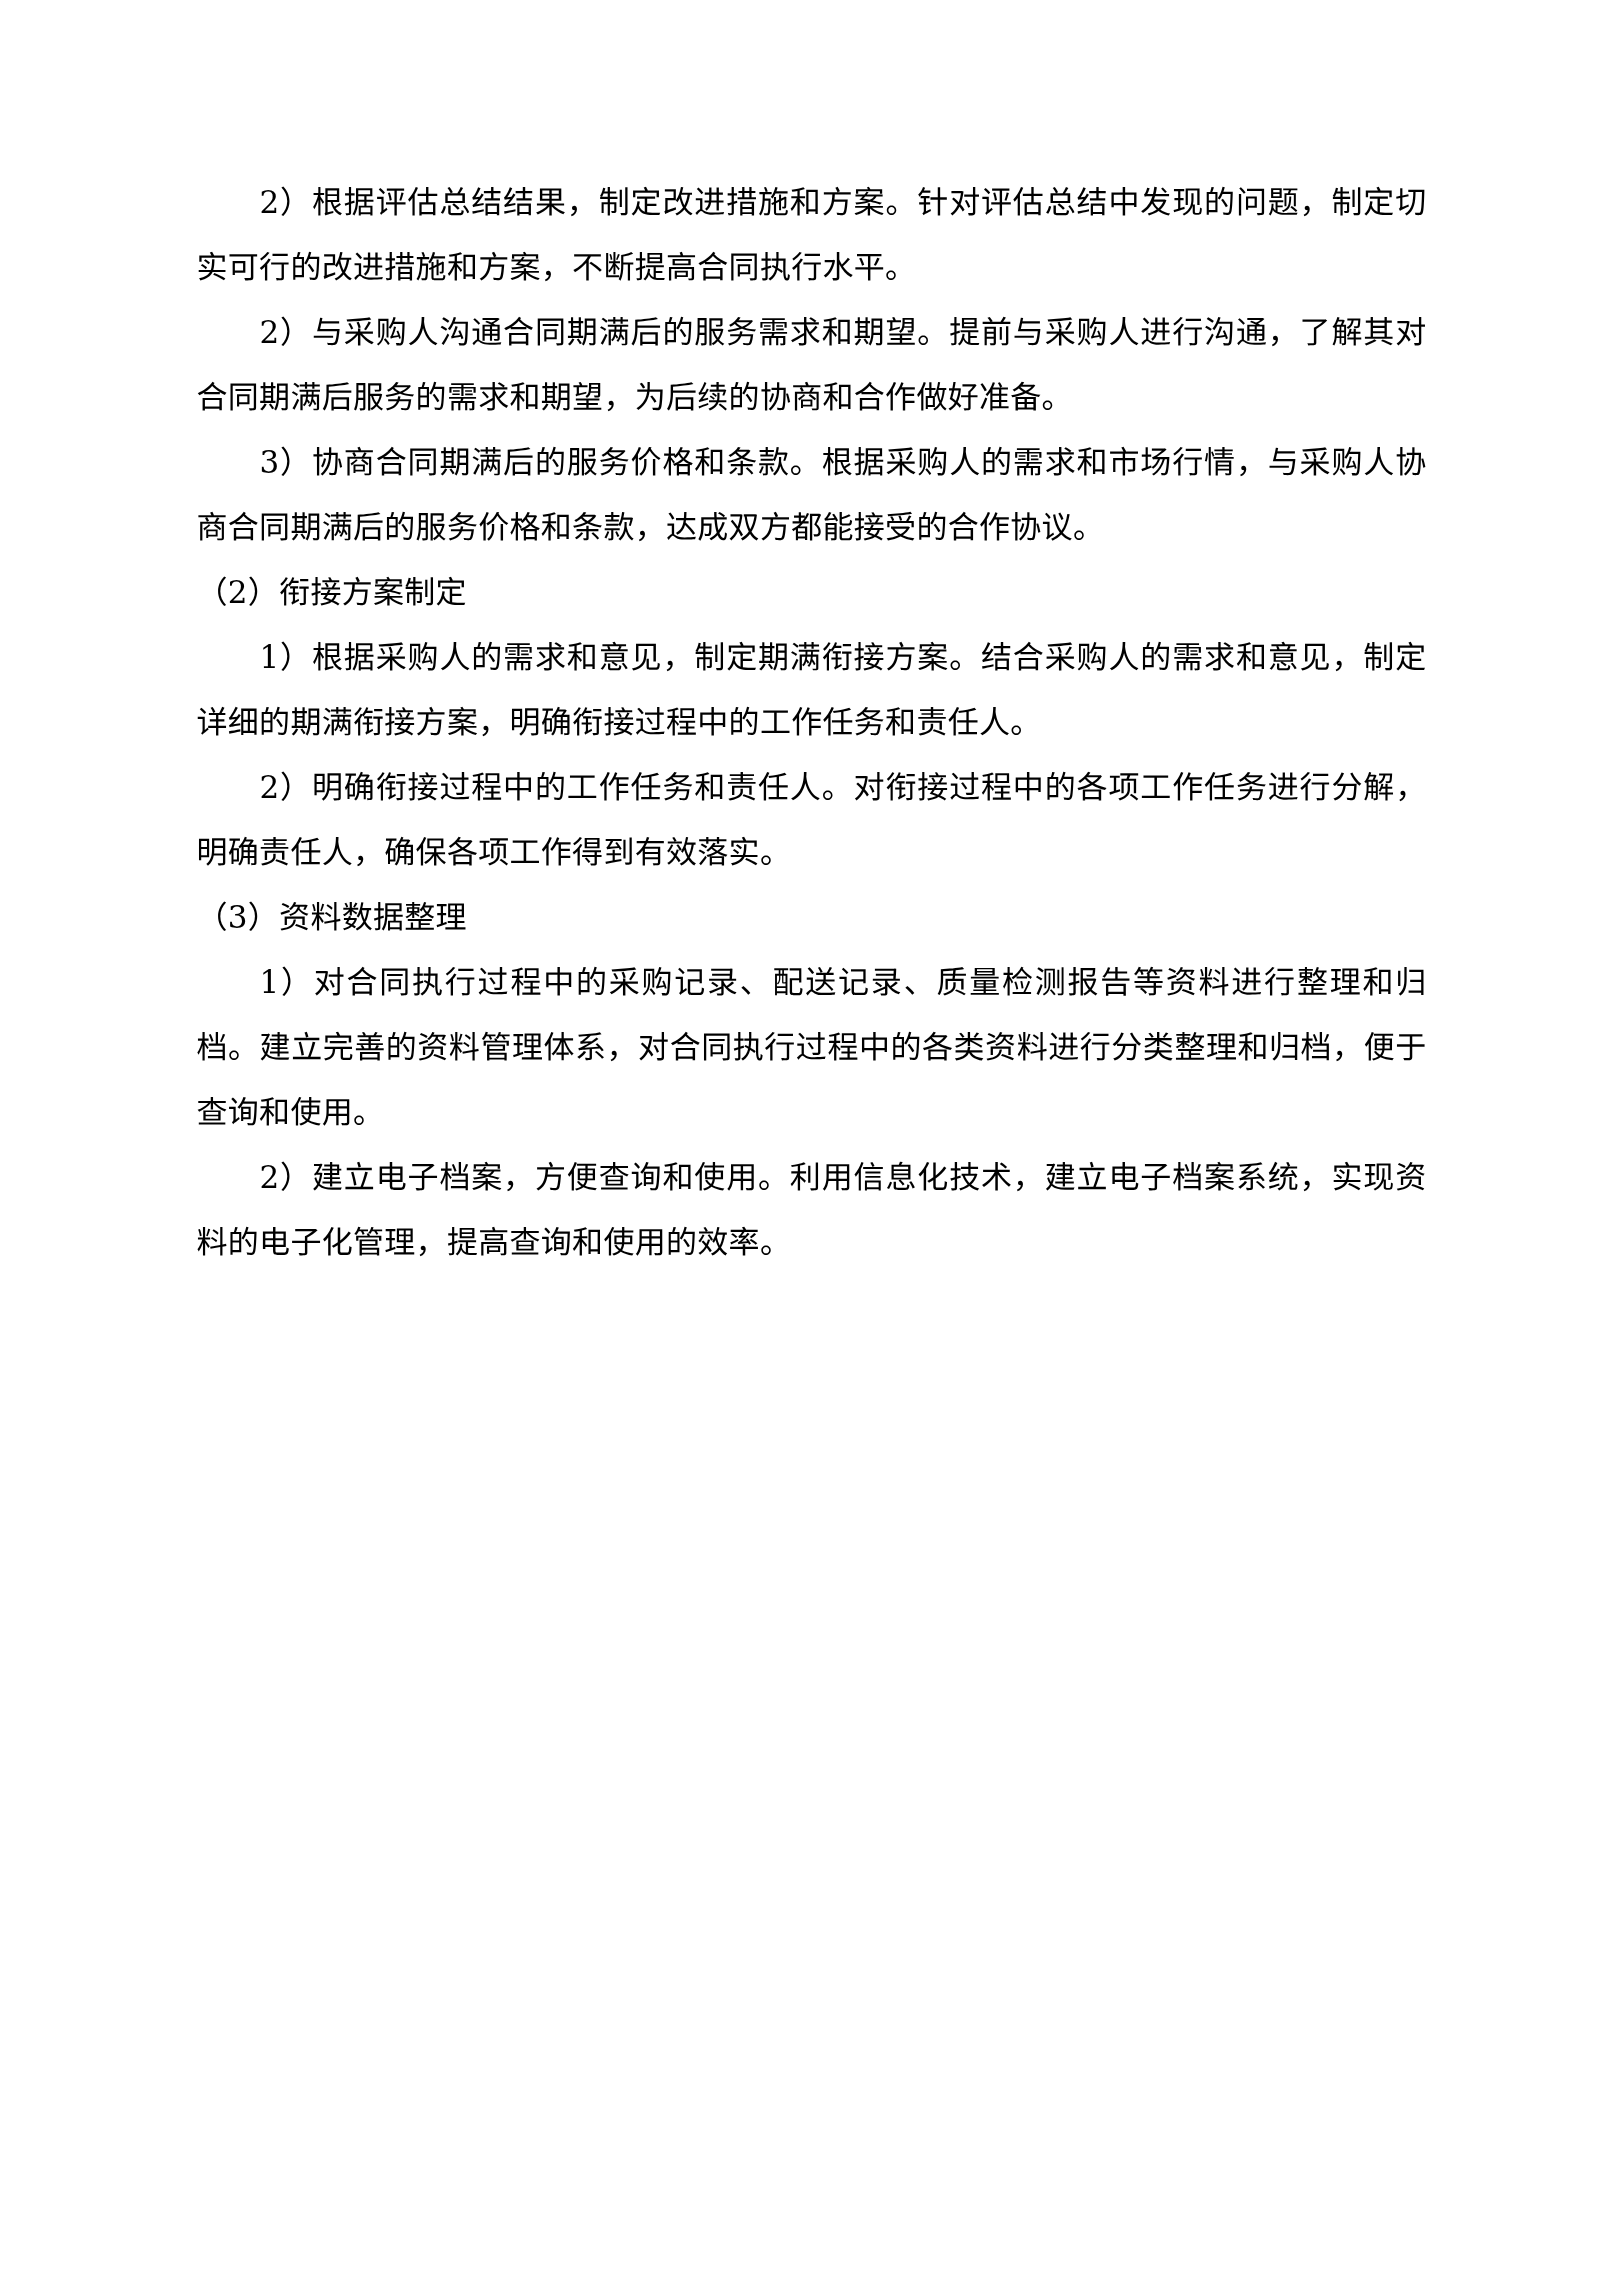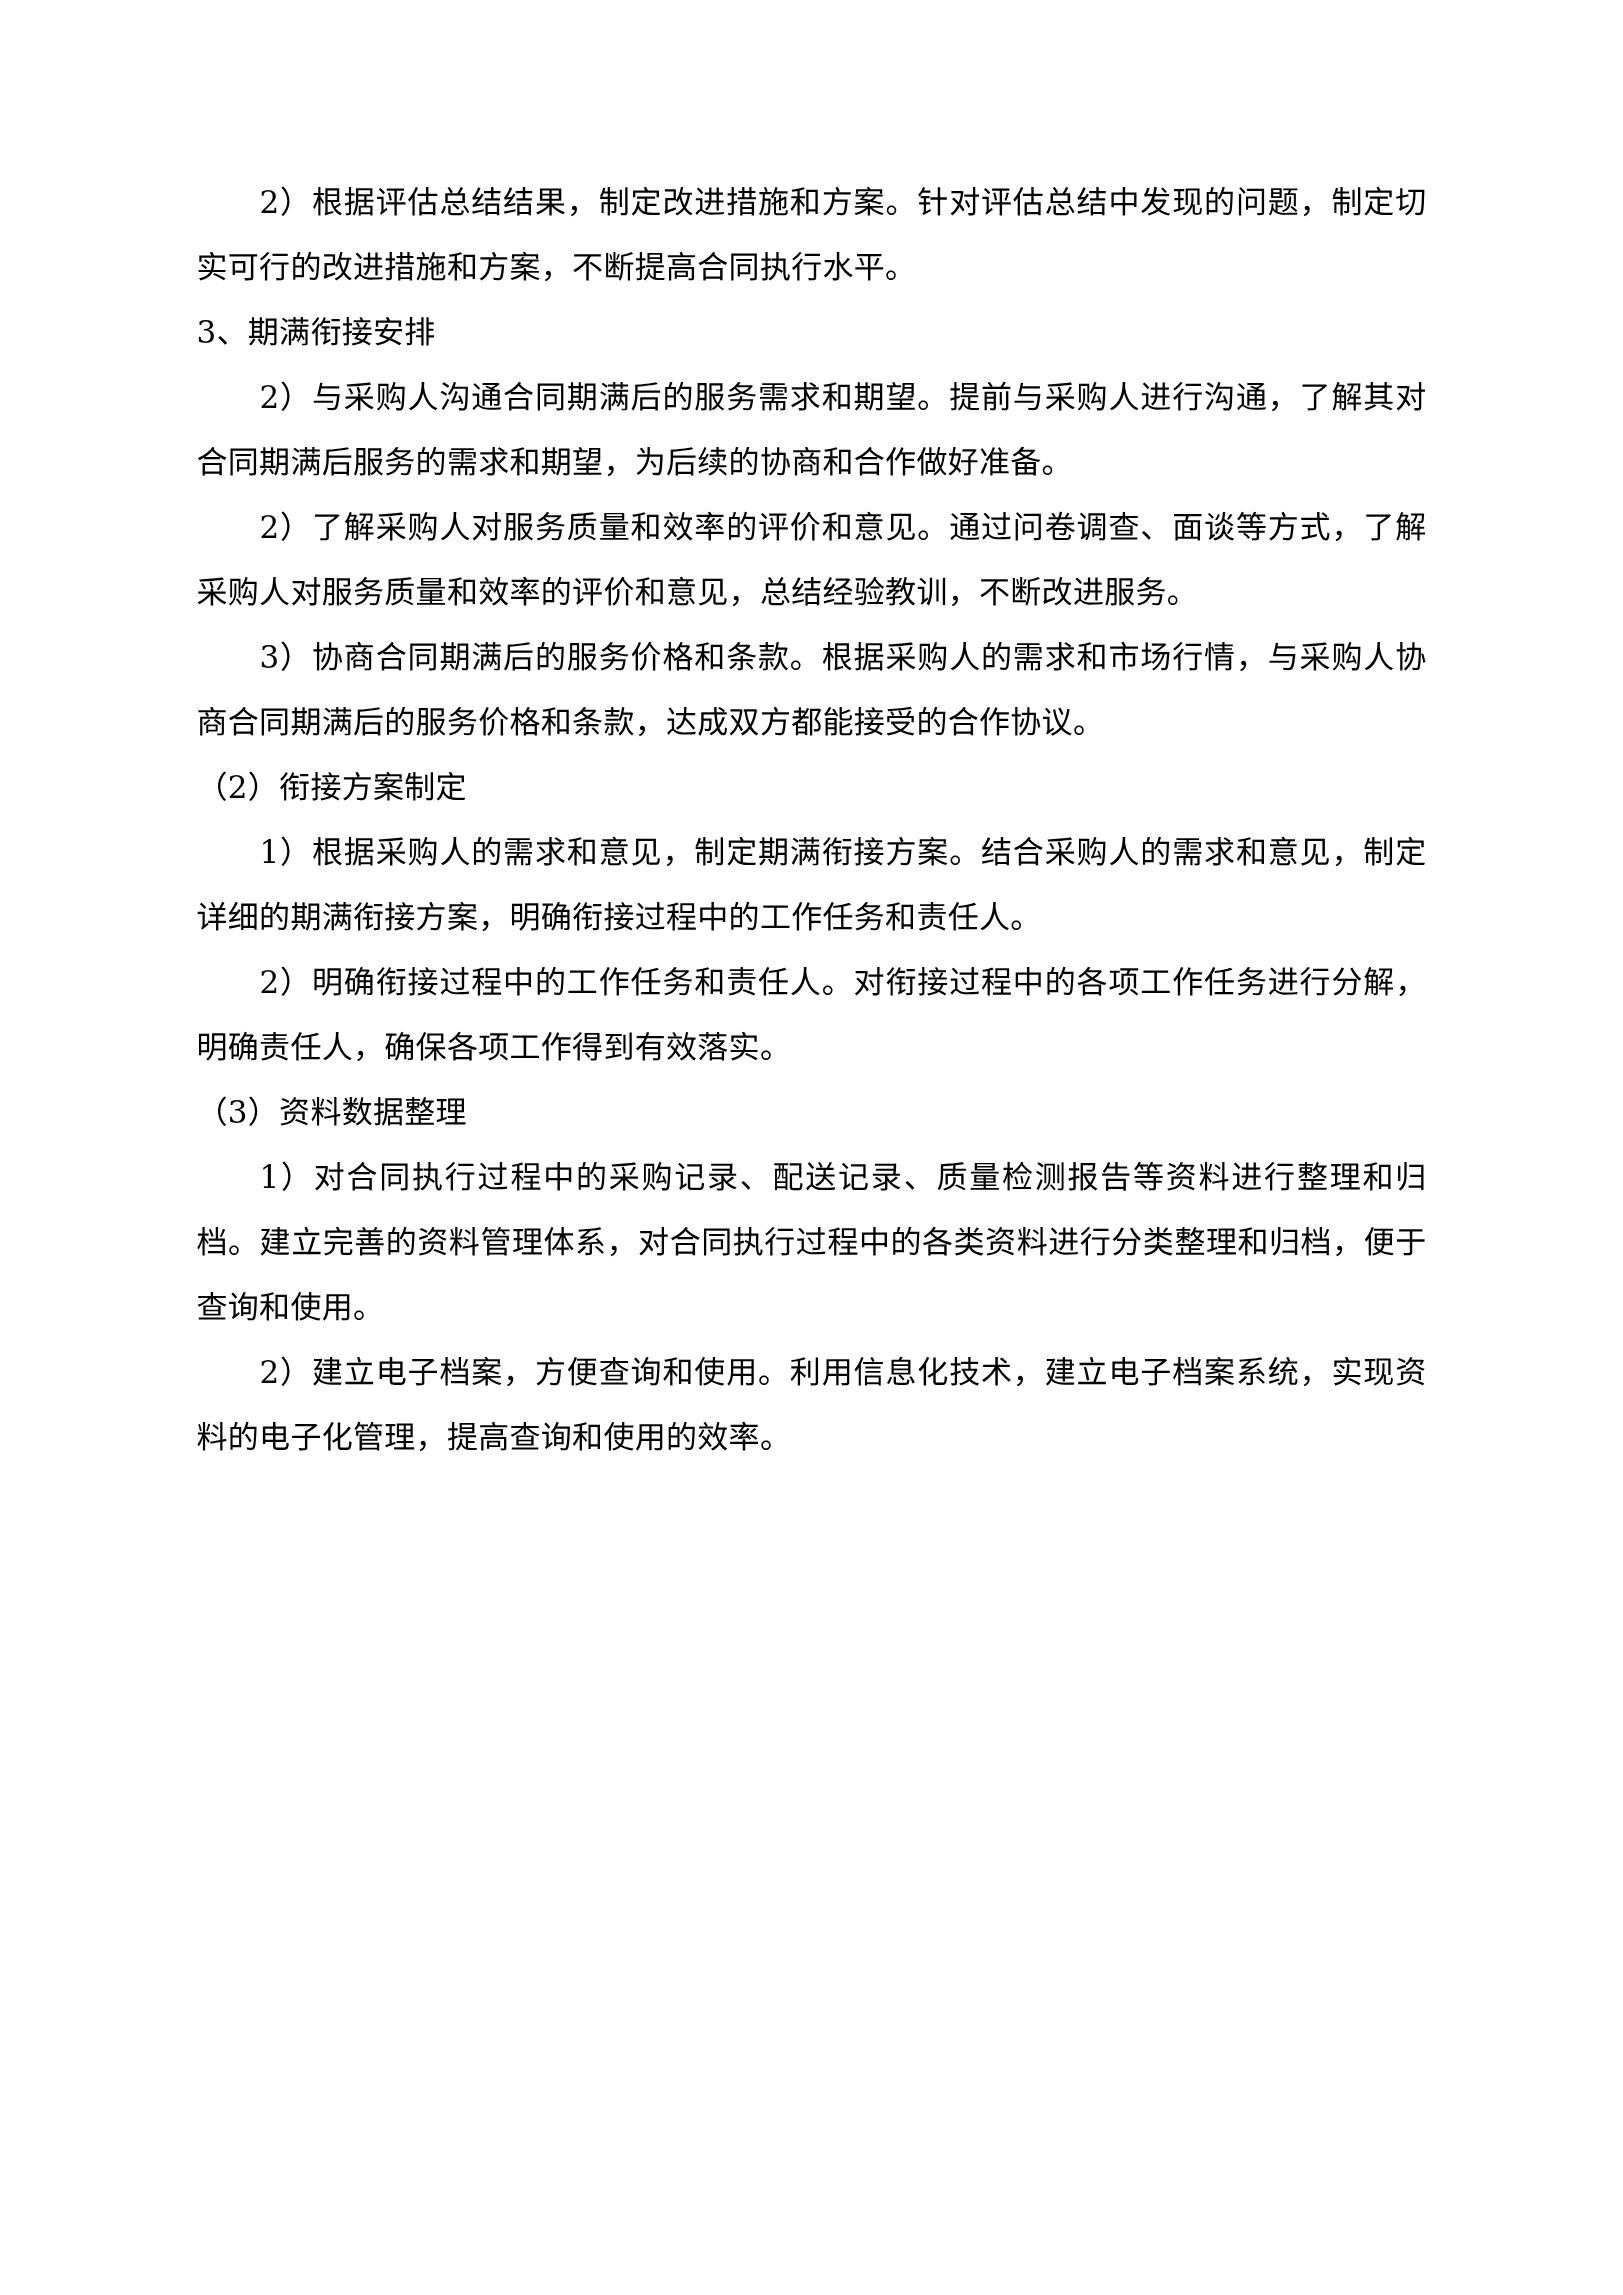--- a/index.html
+++ b/index.html
@@ -42,23 +42,21 @@
   .indent0 {
     text-indent: 0;
   }
 </style>
 </head>
 <body>
 
 <div class="page">
   <div class="doc-body">
     <p class="indent2">2）根据评估总结结果，制定改进措施和方案。针对评估总结中发现的问题，制定切实可行的改进措施和方案，不断提高合同执行水平。</p>
-    <p class="indent0">3、期满衔接安排</p>
     <p class="indent2">2）与采购人沟通合同期满后的服务需求和期望。提前与采购人进行沟通，了解其对合同期满后服务的需求和期望，为后续的协商和合作做好准备。</p>
-    <p class="indent2">2）了解采购人对服务质量和效率的评价和意见。通过问卷调查、面谈等方式，了解采购人对服务质量和效率的评价和意见，总结经验教训，不断改进服务。</p>
     <p class="indent2">3）协商合同期满后的服务价格和条款。根据采购人的需求和市场行情，与采购人协商合同期满后的服务价格和条款，达成双方都能接受的合作协议。</p>
     <p class="indent0">（2）衔接方案制定</p>
     <p class="indent2">1）根据采购人的需求和意见，制定期满衔接方案。结合采购人的需求和意见，制定详细的期满衔接方案，明确衔接过程中的工作任务和责任人。</p>
     <p class="indent2">2）明确衔接过程中的工作任务和责任人。对衔接过程中的各项工作任务进行分解，明确责任人，确保各项工作得到有效落实。</p>
     <p class="indent0">（3）资料数据整理</p>
     <p class="indent2">1）对合同执行过程中的采购记录、配送记录、质量检测报告等资料进行整理和归档。建立完善的资料管理体系，对合同执行过程中的各类资料进行分类整理和归档，便于查询和使用。</p>
     <p class="indent2">2）建立电子档案，方便查询和使用。利用信息化技术，建立电子档案系统，实现资料的电子化管理，提高查询和使用的效率。</p>
   </div>
 </div>
 

